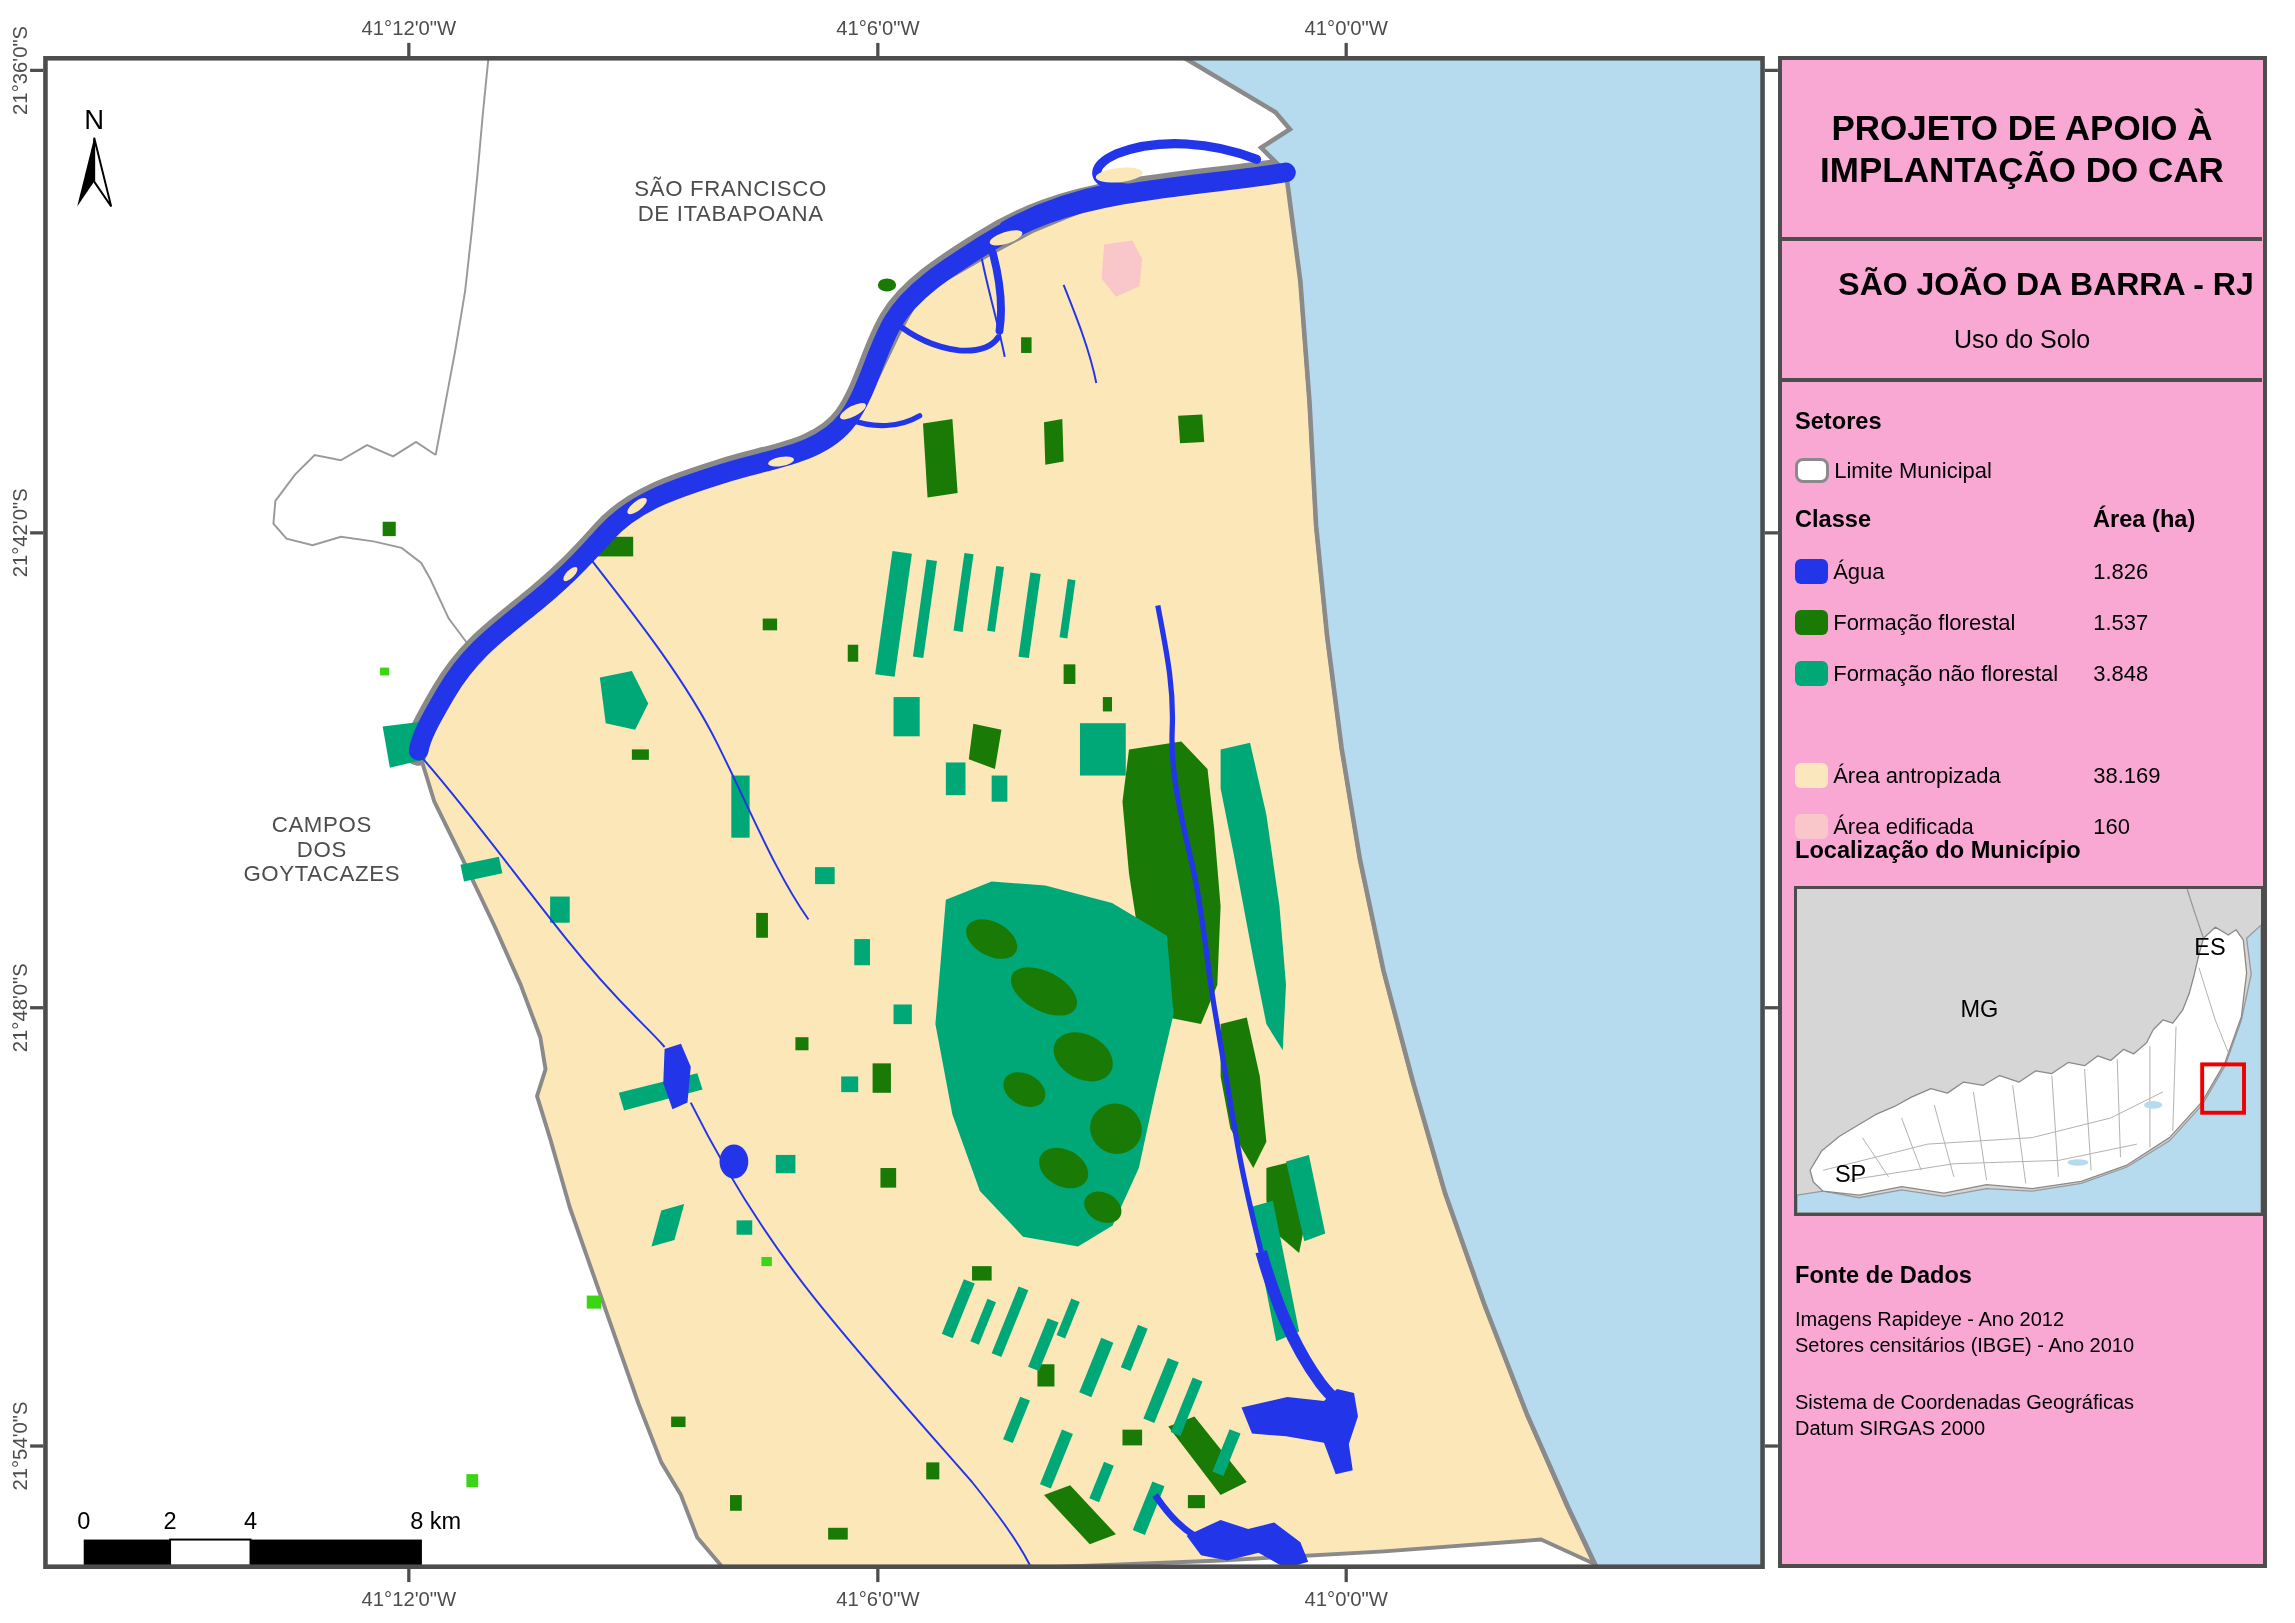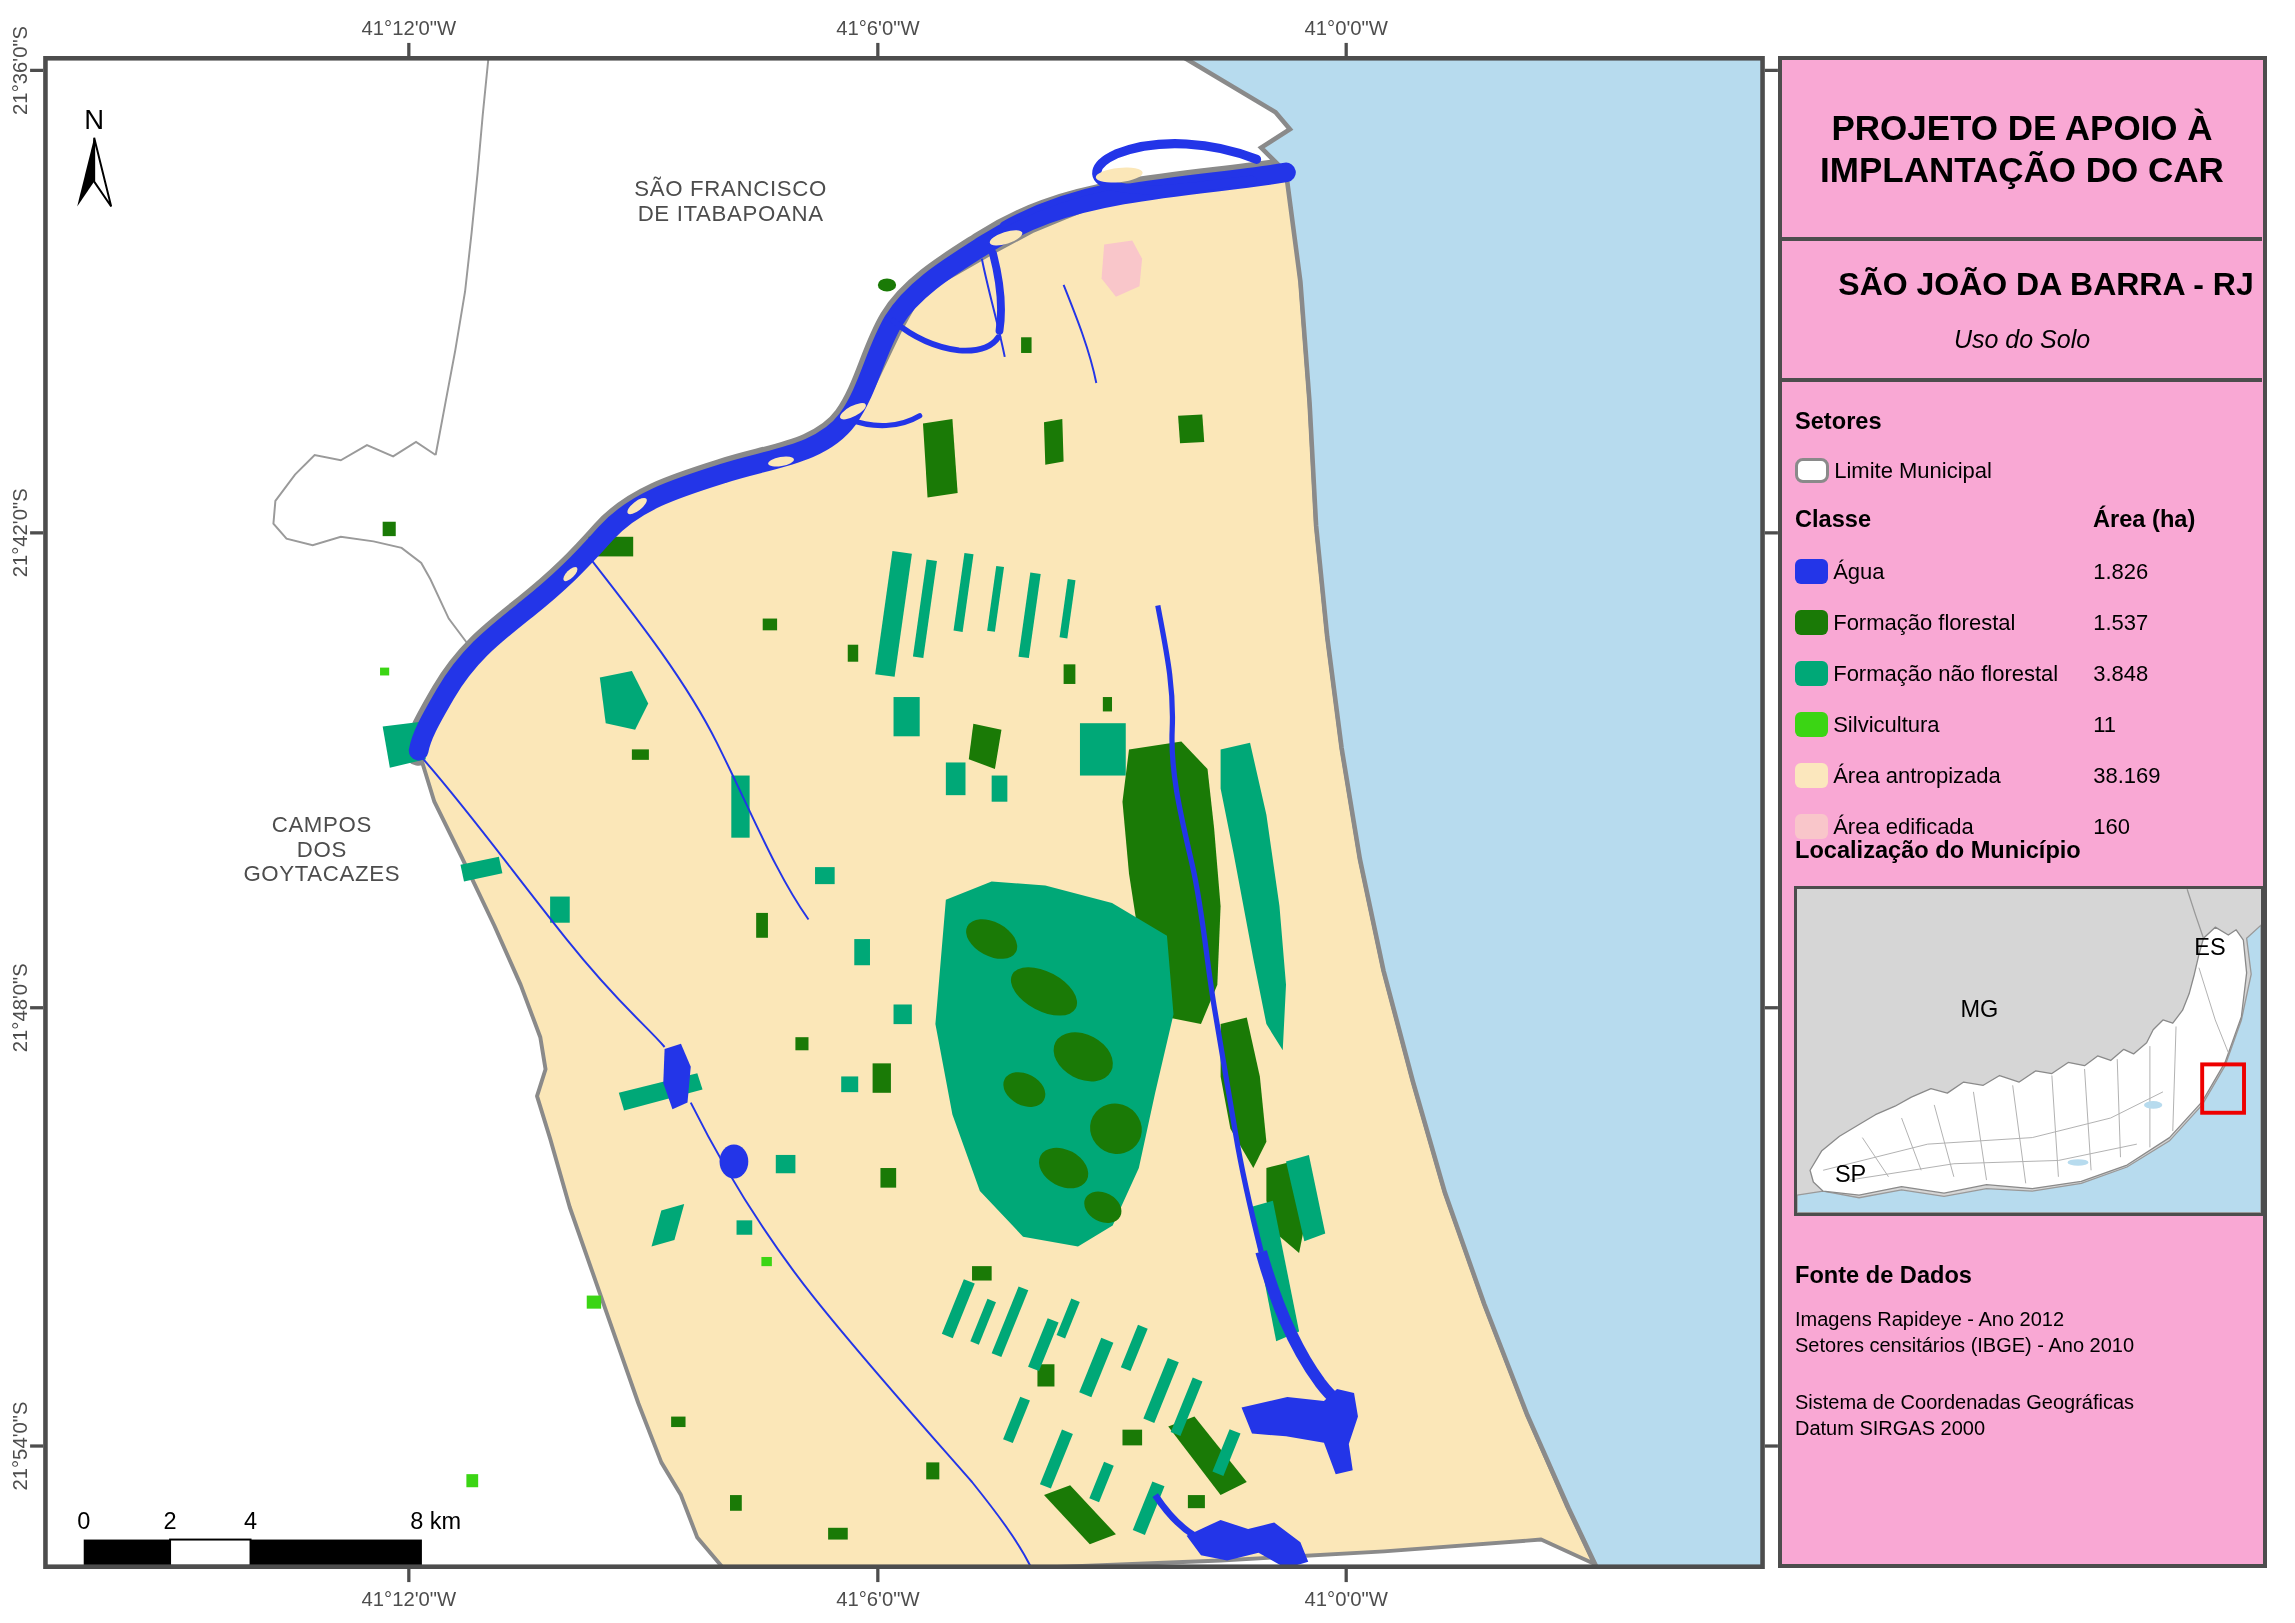--- a/index.html
+++ b/index.html
@@ -10,21 +10,21 @@
   #map-area{position:absolute;left:43px;top:56px;width:1722px;height:1513px;}
   #map-svg{position:absolute;left:0;top:0;overflow:visible;}
 
   
   #panel{position:absolute;left:1778px;top:56px;width:489px;height:1512px;background:#f9a8d4;border:4.6px solid #4d4d4d;box-sizing:border-box;}
   #panel .abs{position:absolute;}
   .title-block{left:0;top:0;width:480px;height:177px;border-bottom:4.6px solid #4d4d4d;display:flex;flex-direction:column;align-items:center;justify-content:center;}
   .title-line{font-size:35px;font-weight:bold;color:#000;line-height:42px;letter-spacing:0px;}
   .subtitle-block{left:0;top:181px;width:480px;height:137px;border-bottom:4.6px solid #4d4d4d;display:flex;flex-direction:column;align-items:center;justify-content:center;gap:22px;}
   .muni{font-size:32px;font-weight:bold;color:#000;margin-left:48px;}
-  .usosolo{font-size:25px;color:#000;font-style:italic;}
+  .usosolo{font-size:25px;color:#000;}
 
   .h-bold{font-size:23.6px;font-weight:bold;color:#000;}
   .leg-label{font-size:22px;color:#000;}
   .leg-value{font-size:22px;color:#000;}
 
   .legend-row{position:absolute;left:13px;width:453px;height:39px;display:flex;align-items:center;}
   .legend-row .swatch{width:33px;height:25px;border-radius:5.9px;margin-right:5.2px;flex:0 0 auto;}
   .legend-row .lab{flex:0 0 260px;}
   .limite-swatch{width:34px;height:25px;background:#fff;border:3.9px solid #8a8a8a;border-radius:7.9px;box-sizing:border-box;margin-right:5.2px;}
 
@@ -278,25 +278,20 @@
     <div class="legend-row" style="top:543px;">
       <span class="swatch" style="background: rgb(26, 122, 6);"></span>
       <span class="leg-label lab">Formação florestal</span>
       <span class="leg-value">1.537</span>
     </div>
     <div class="legend-row" style="top:594px;">
       <span class="swatch" style="background: rgb(0, 168, 119);"></span>
       <span class="leg-label lab">Formação não florestal</span>
       <span class="leg-value">3.848</span>
     </div>
-    <div class="legend-row" style="top:645px;">
-      <span class="swatch" style="background: rgb(59, 213, 20);"></span>
-      <span class="leg-label lab">Silvicultura</span>
-      <span class="leg-value">11</span>
-    </div>
     <div class="legend-row" style="top:696px;">
       <span class="swatch" style="background: rgb(251, 231, 189);"></span>
       <span class="leg-label lab">Área antropizada</span>
       <span class="leg-value">38.169</span>
     </div>
     <div class="legend-row" style="top:747px;">
       <span class="swatch" style="background: rgb(249, 198, 202);"></span>
       <span class="leg-label lab">Área edificada</span>
       <span class="leg-value">160</span>
     </div>

